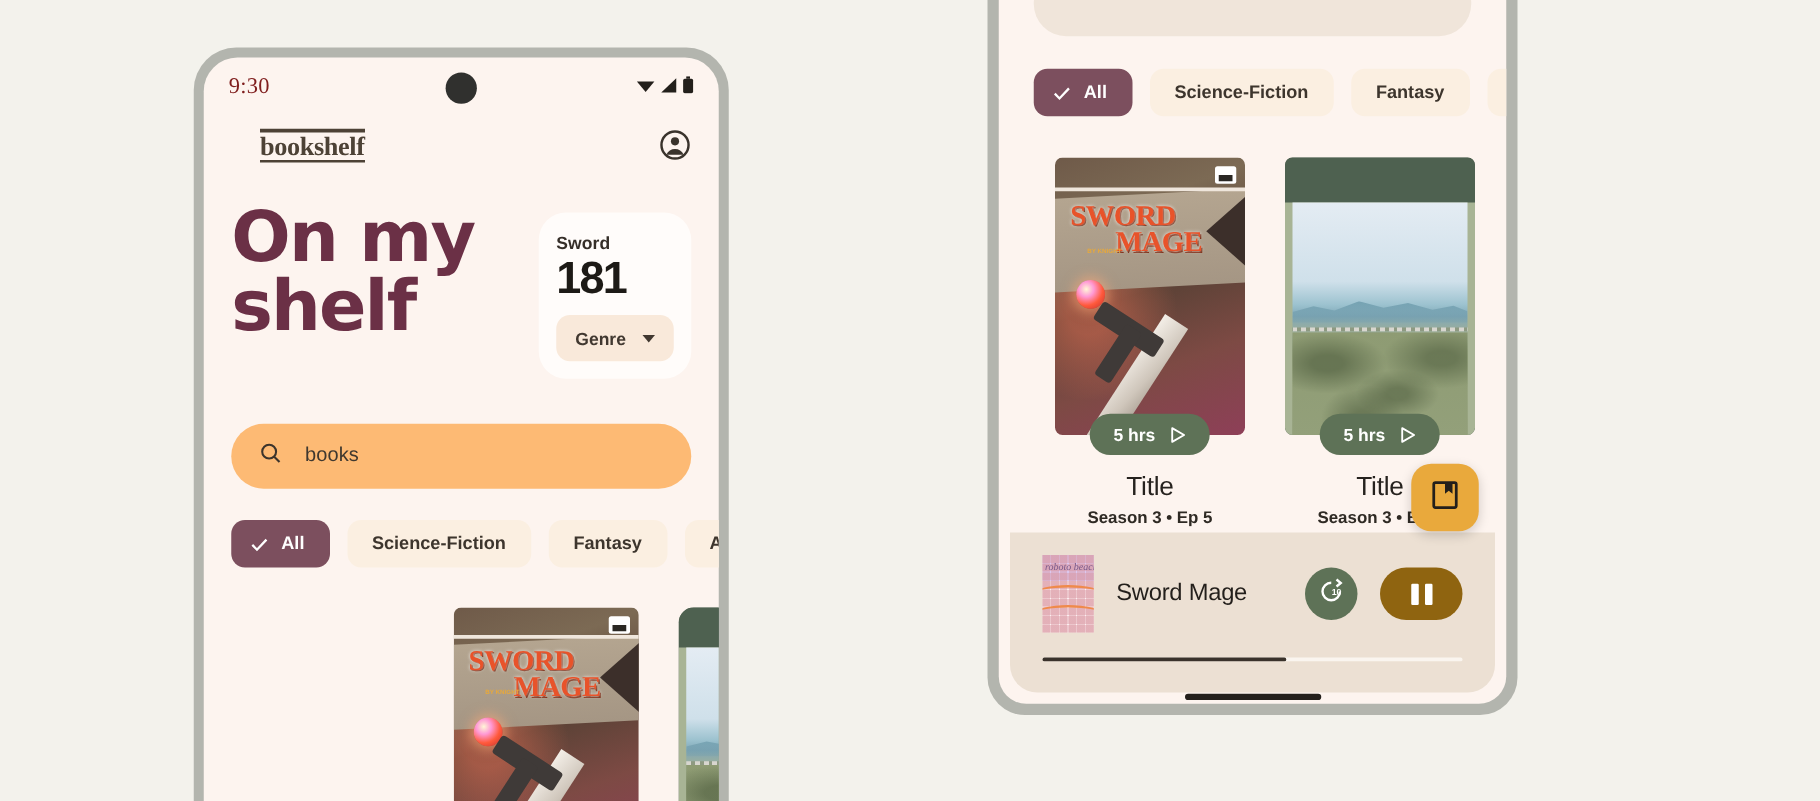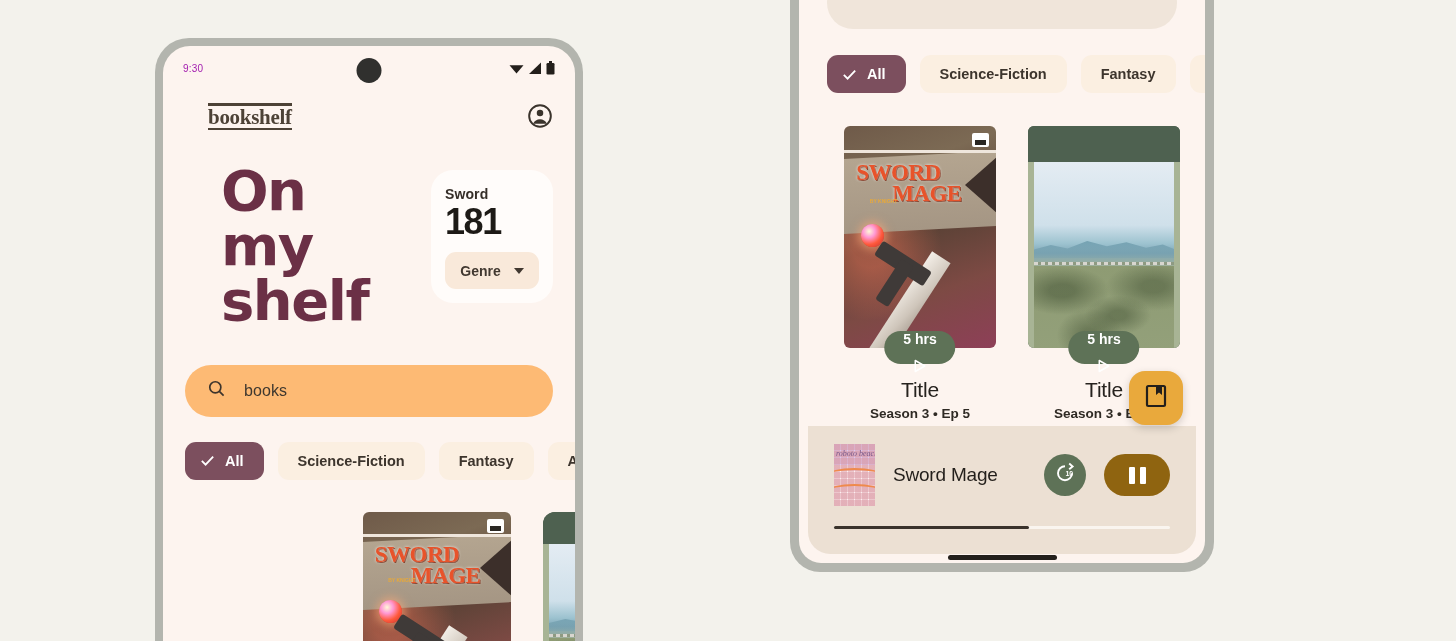--- a/index.html
+++ b/index.html
@@ -30,22 +30,23 @@
   }
 
   
   .statusbar {
     height: 44px;
     display: flex; align-items: center;
     padding: 0 20px;
     position: relative;
   }
   .status-time {
-    font-size: 10px; font-weight: 500; color: #a21caf;
+    font-size: 18px; font-weight: 500; color: #7f1d1d;
     letter-spacing: .2px;
+    font-family: Liberation Serif, serif;
   }
   .camera-dot {
     position: absolute;
     left: 50%; transform: translateX(-50%);
     top: 12px;
     width: 25px; height: 25px;
     border-radius: 50%;
     background: #30302e;
   }
   .status-icons {
@@ -76,21 +77,20 @@
     margin-left: auto;
     width: 26px; height: 26px;
     color: #3a332c;
   }
 
   
   .hero {
     display: flex;
     padding: 22px 22px 0 22px;
     gap: 20px;
-    margin-left: 36px;
   }
   .hero-title {
     font-family: "DejaVu Sans", sans-serif;
     font-weight: bold;
     font-size: 56px;
     line-height: 0.98;
     letter-spacing: -1.5px;
     color: #6b3046;
     flex: 1;
     padding-top: 6px;
@@ -315,21 +315,20 @@
     position: absolute; left: 50%; transform: translateX(-50%);
     bottom: -16px;
     background: #5e7257;
     color: #fff;
     border-radius: 17px;
     height: 33px;
     display: flex; align-items: center; gap: 12px;
     padding: 0 19px;
     font-size: 14px; font-weight: bold;
     white-space: nowrap;
-    flex-direction: column;
   }
   .dur-pill svg { display: block; }
   .card-title {
     text-align: center;
     margin-top: 30px;
     font-size: 21px;
     color: #26221e;
     letter-spacing: -.2px;
   }
   .card-sub {

